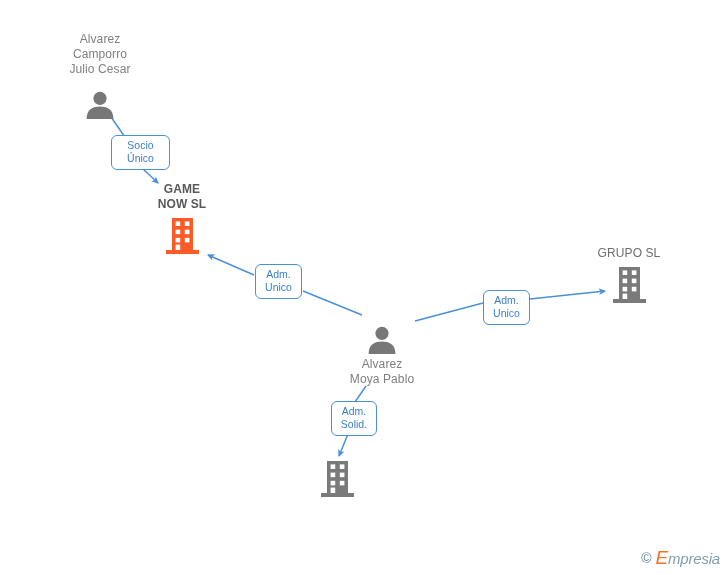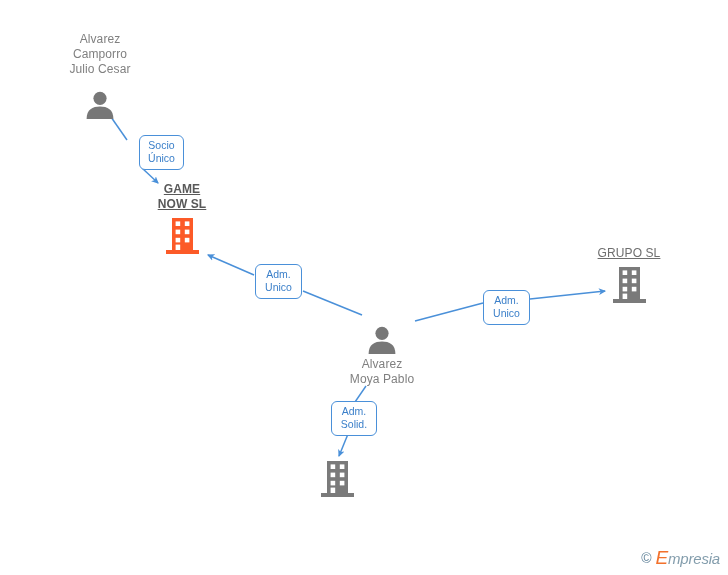--- a/index.html
+++ b/index.html
@@ -39,21 +39,20 @@
   }
   .node-label {
     font-size: 12px;
     line-height: 15px;
     color: #808080;
     letter-spacing: 0.1px;
     white-space: pre-line;
   }
   .node-label.company {
     color: #6e6e6e;
-    text-decoration: underline;
   }
   .node-label.focus {
     color: #595959;
     font-weight: bold;
   }
   .icon-wrap {
     height: 40px;
     display: flex;
     align-items: flex-end;
     justify-content: center;
@@ -201,21 +200,21 @@
         <rect x="18.8" y="3.4" width="4.6" height="4.6" fill="#ffffff"></rect>
         <rect x="9.6" y="11.6" width="4.6" height="4.6" fill="#ffffff"></rect>
         <rect x="18.8" y="11.6" width="4.6" height="4.6" fill="#ffffff"></rect>
         <rect x="9.6" y="19.8" width="4.6" height="4.6" fill="#ffffff"></rect>
         <rect x="18.8" y="19.8" width="4.6" height="4.6" fill="#ffffff"></rect>
         <rect x="9.6" y="26.6" width="4.6" height="5.4" fill="#ffffff"></rect>
       </svg>
     </div>
   </div>
 
-  <div class="rel" style="left:111px; top:135px; width:45px;margin-left:28px;">Socio
+  <div class="rel" style="left:111px; top:135px; width:59px;">Socio
 Único</div>
 
   <div class="rel" style="left:255px; top:264px; width:47px;">Adm.
 Unico</div>
 
   <div class="rel" style="left:483px; top:290px; width:47px;">Adm.
 Unico</div>
 
   <div class="rel" style="left:331px; top:401px; width:46px;">Adm.
 Solid.</div>

